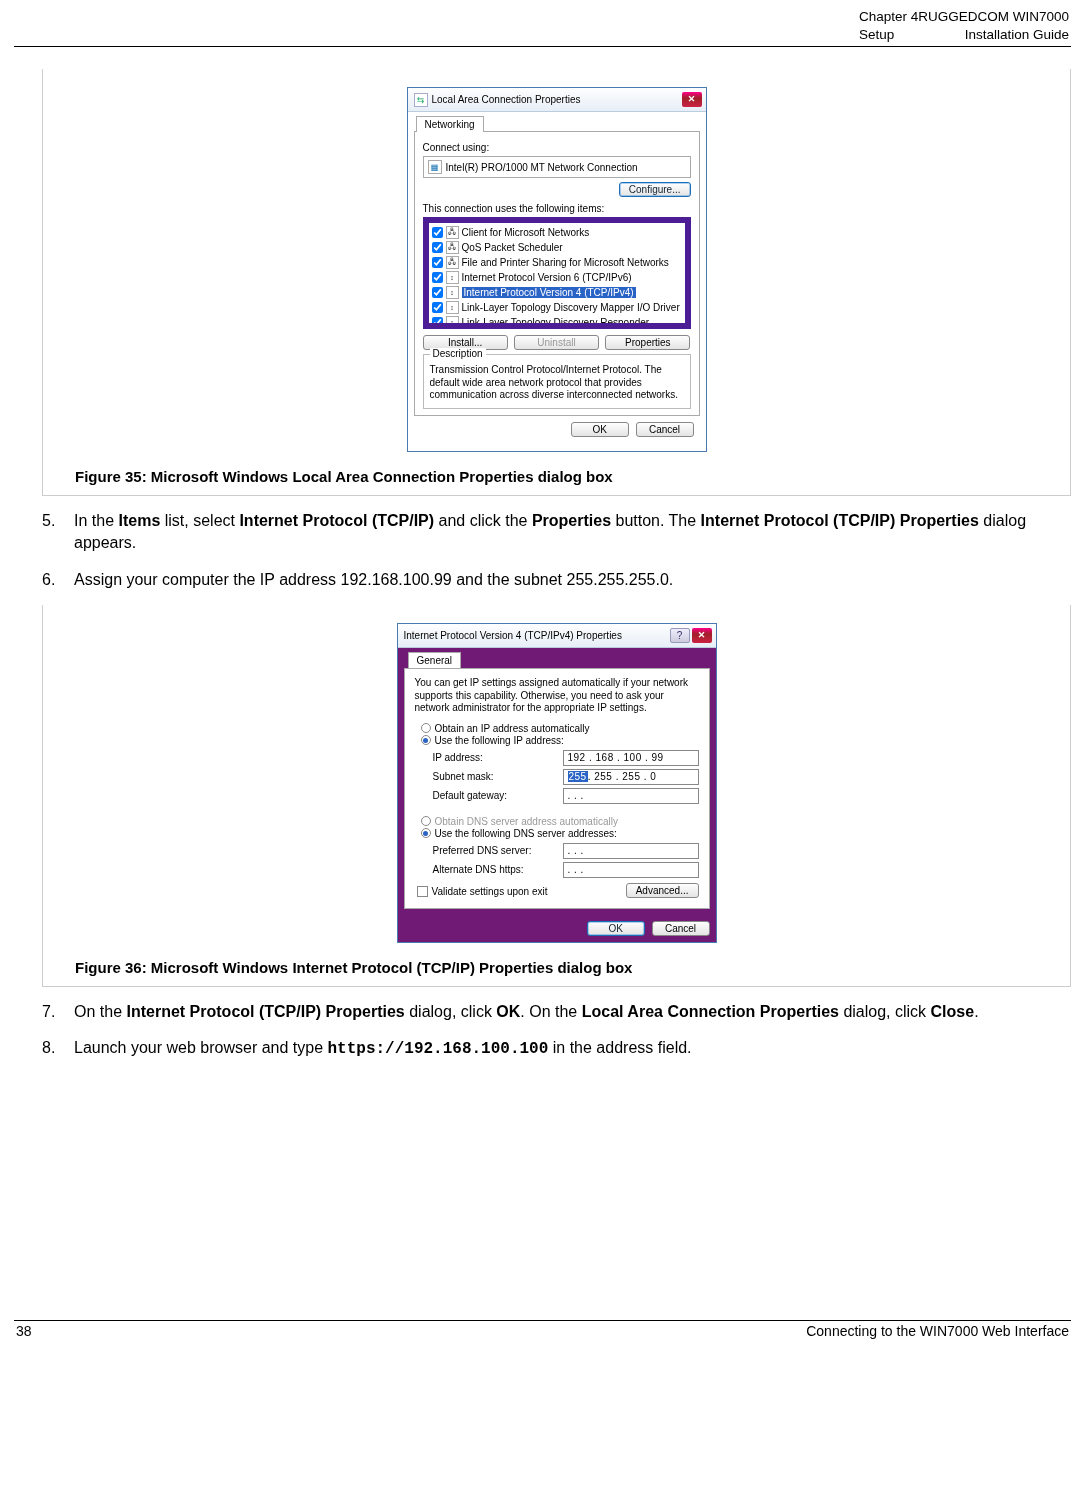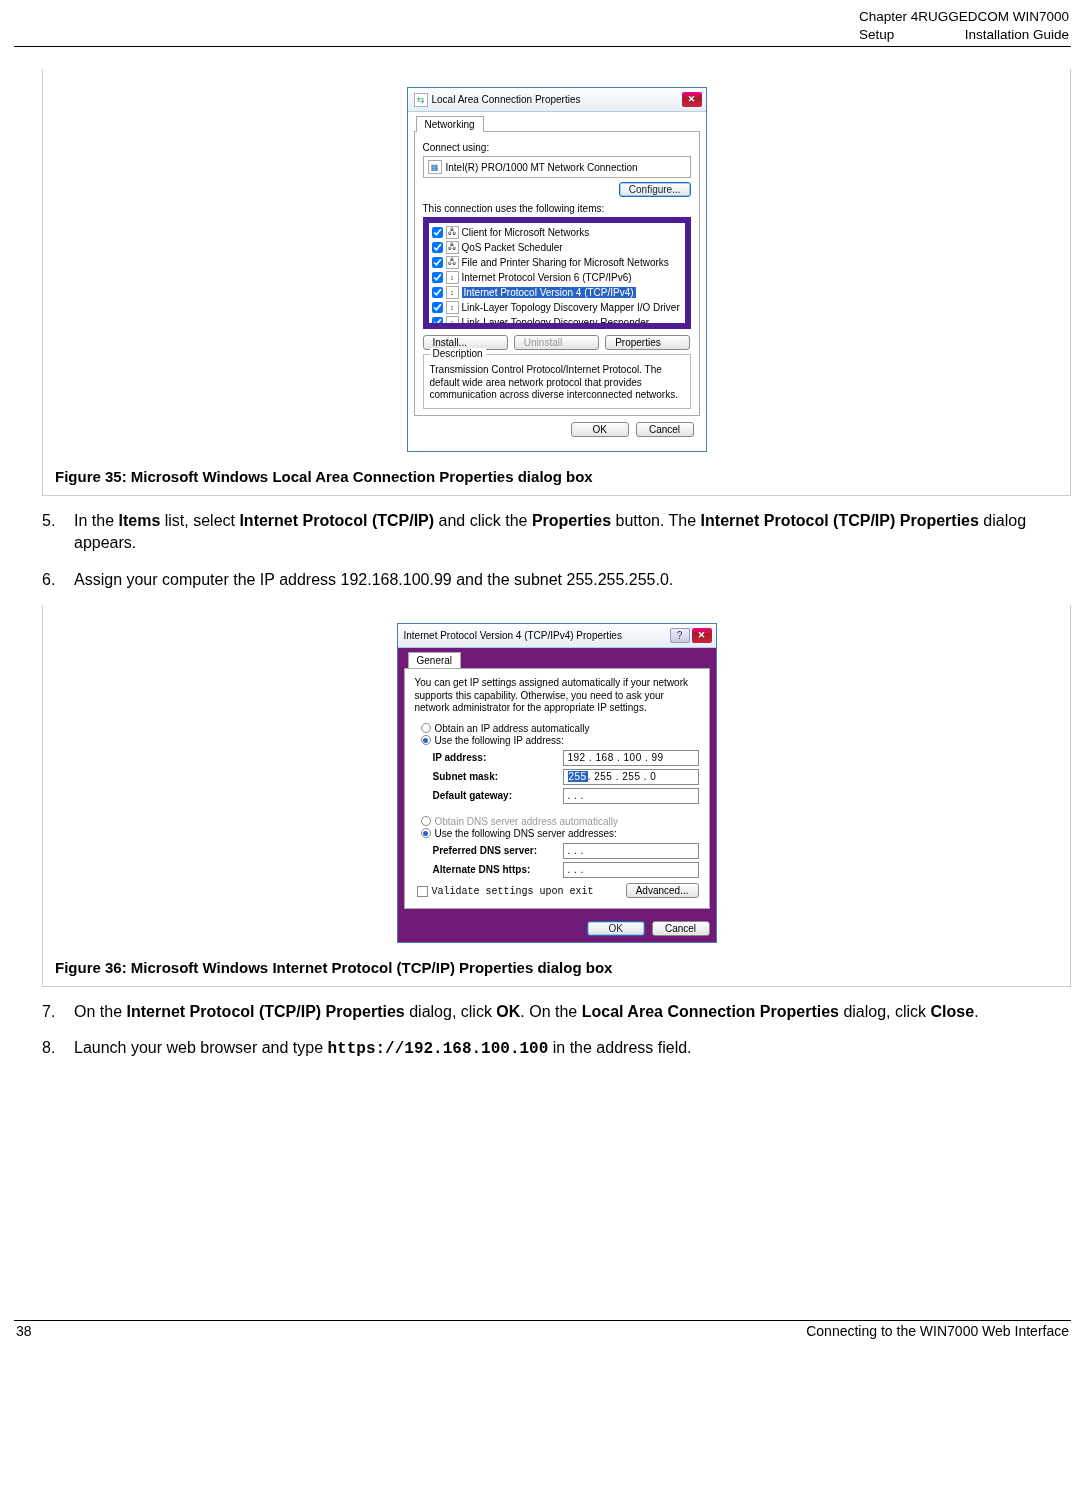--- a/index.html
+++ b/index.html
@@ -3,21 +3,21 @@
 <meta charset="utf-8">
 <style>
   * { box-sizing: border-box; margin: 0; padding: 0; }
   body { font-family: Arial, Helvetica, sans-serif; font-size: 15px; color: #000; background:#fff; width:1087px; margin:0 auto; }
   .page { padding: 8px 16px 8px 14px; }
   .pg-hdr { display:flex; justify-content:flex-end; font-size:13.5px; padding:0 2px 2px; }
   .pg-hdr-col { line-height:1.35; }
   .pg-hdr-col.right { text-align:right; }
   .thin-rule { border-top:1px solid #000; margin:0 0 22px; }
   .figure-box { border:1px solid #ccc; border-top:none; padding:18px 12px 10px; margin:0 0 12px 28px; }
-  .figure-box .cap { font-weight:bold; font-size:15px; margin-top:16px; }
+  .figure-box .cap { font-weight:bold; font-size:15px; margin-top:16px;margin-left:20px; }
   .fig-center { display:flex; justify-content:center; }
   .steps { margin:14px 0 8px 28px; font-size:16px; line-height:1.4; }
   .step-row { display:flex; margin-bottom:14px; }
   .step-num { width:32px; flex-shrink:0; }
   .step-body { flex:1; }
   .step-body .seg { display:inline; }
   .step-body .b { font-weight:bold; }
   .mono { font-family: "Courier New", monospace; font-weight:bold; }
   .pg-ftr-rule { border-top:1px solid #000; margin:260px 0 2px; }
   .pg-ftr { display:flex; justify-content:space-between; font-size:14px; padding:0 2px; }
@@ -37,44 +37,44 @@
   .cfg-row { text-align:right; margin:4px 0 6px; }
   .btn { background:linear-gradient(#fefefe,#e4e4e4); border:1px solid #888; border-radius:3px; padding:1px 9px; font-size:10px; display:inline-block; }
   .btn.blue { border:1px solid #1a6fba; box-shadow:0 0 0 1px rgba(60,140,220,.4) inset; color:#123; }
   .btn.disabled { color:#999; }
   .items-list { border:6px solid #4c1d95; height:112px; padding:2px; overflow:hidden; }
   .item { display:flex; align-items:center; gap:3px; padding:1px 1px; }
   .item input[type=checkbox]{ width:11px; height:11px; }
   .item .ic { width:13px; height:13px; border:1px solid #aaa; display:flex; align-items:center; justify-content:center; font-size:7px; }
   .item.sel .txt { background:#2a63c6; color:#fff; padding:0 2px; }
   .iup-row { display:flex; justify-content:space-between; gap:6px; margin:6px 0 4px; }
-  .sm-btn { flex:1; text-align:left; }
+  .sm-btn { flex:1; text-align:center; }
   .desc-group { border:1px solid #bbb; padding:4px 6px 6px; margin-top:2px; }
   .desc-group .gl { position:relative; top:-11px; background:#fff; padding:0 3px; font-size:10px; }
   .desc-text { font-size:10px; margin-top:-6px; line-height:1.25; }
   .dlg-foot { text-align:right; padding:6px 6px 6px; }
   .dlg-foot .btn { min-width:58px; text-align:center; margin-left:4px; }
 
   
   .dlg2 { width:320px; background:#701a75; border:1px solid #4a7bb0; font-size:10px; font-family:Tahoma,Arial,sans-serif; }
   .dlg2 .dlg-title .help { width:20px; height:15px; background:linear-gradient(#eef,#ccd); border:1px solid #99b; border-radius:2px; color:#336; text-align:center; font-size:10px; line-height:13px; margin-right:2px; }
   .dlg2 .pane2 { border:1px solid #aaa; background:#fff; padding:8px 10px 10px; margin:0 6px 6px; }
   .dlg2 .tabstrip { margin:4px 0 0 8px; }
   .intro { font-size:10px; line-height:1.25; margin-bottom:8px; }
   .radio-row { display:flex; align-items:center; gap:4px; font-size:10px; margin:1px 0; padding-left:6px; }
   .radio-row.dis { color:#999; }
   .radio-dot { width:10px; height:10px; border:1px solid #888; border-radius:50%; display:flex; align-items:center; justify-content:center; }
   .radio-dot.on::after { content:""; width:5px; height:5px; background:#2a63c6; border-radius:50%; display:block; }
   .ip-grid { margin:4px 0 2px 18px; }
   .ip-row { display:flex; align-items:center; margin:3px 0; font-size:10px; }
-  .ip-row .k { width:130px;font-weight:bold; }
+  .ip-row .k { width:130px; }
   .ip-field { border:1px solid #888; width:136px; height:16px; display:flex; align-items:center; justify-content:space-between; padding:0 4px; font-size:10px; background:#fff; letter-spacing:.5px; }
   .ip-field .sel { background:#2a63c6; color:#fff; padding:0 1px; }
   .grp-sep { height:8px; }
-  .chk-row { display:flex; align-items:center; gap:4px; font-size:10px; margin:8px 0 4px 2px;font-family:Liberation Mono, monospace; }
+  .chk-row { display:flex; align-items:center; gap:4px; font-size:10px; margin:8px 0 4px 2px; }
   .chk-box { width:11px; height:11px; border:1px solid #888; background:#fff; }
   .adv-row { text-align:right; margin-top:-18px; }
 </style>
 </head>
 <body>
 
 <div class="page">
   <div class="pg-hdr">
     <div class="pg-hdr-col">
       <div>Chapter 4</div>

